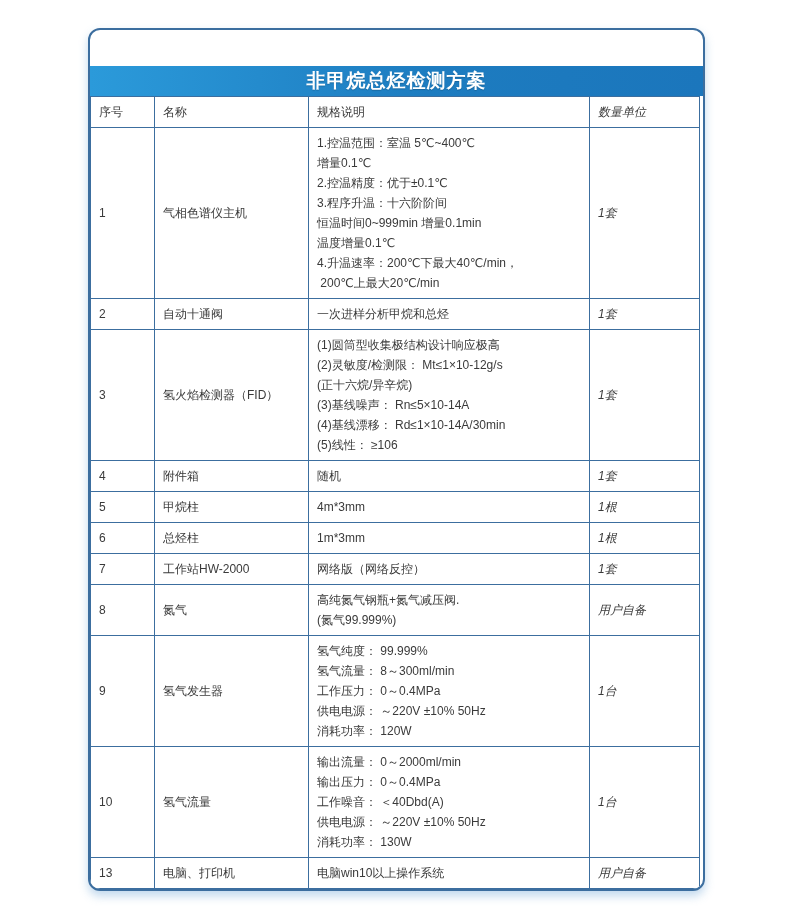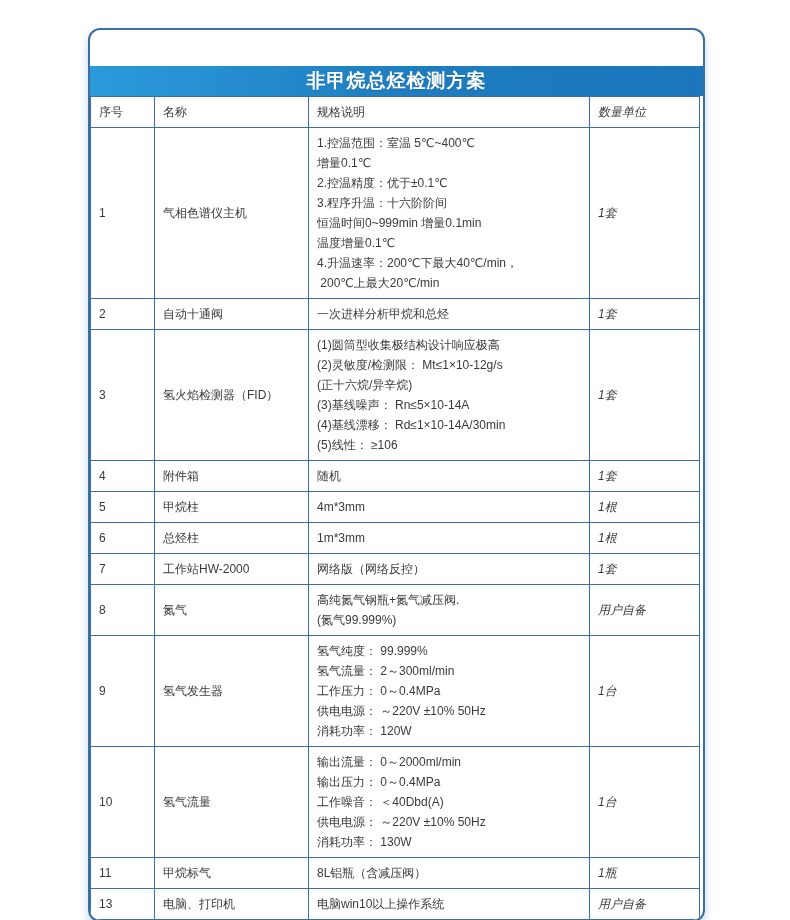--- a/index.html
+++ b/index.html
@@ -165,46 +165,38 @@
               <div class="spec-line">高纯氮气钢瓶+氮气减压阀.</div>
               <div class="spec-line">(氮气99.999%)</div>
             </td>
             <td class="cell-qty">用户自备</td>
           </tr>
           <tr>
             <td class="cell-no">9</td>
             <td class="cell-name">氢气发生器</td>
             <td class="cell-spec">
               <div class="spec-line">氢气纯度： 99.999%</div>
-              <div class="spec-line">氢气流量： 2～300ml/min</div>
+              <div class="spec-line">氢气流量： 8～300ml/min</div>
               <div class="spec-line">工作压力： 0～0.4MPa</div>
               <div class="spec-line">供电电源： ～220V ±10% 50Hz</div>
               <div class="spec-line">消耗功率： 120W</div>
             </td>
             <td class="cell-qty">1台</td>
           </tr>
           <tr>
             <td class="cell-no">10</td>
             <td class="cell-name">氢气流量</td>
             <td class="cell-spec">
               <div class="spec-line">输出流量： 0～2000ml/min</div>
               <div class="spec-line">输出压力： 0～0.4MPa</div>
               <div class="spec-line">工作噪音： ＜40Dbd(A)</div>
               <div class="spec-line">供电电源： ～220V ±10% 50Hz</div>
               <div class="spec-line">消耗功率： 130W</div>
             </td>
             <td class="cell-qty">1台</td>
-          </tr>
-          <tr>
-            <td class="cell-no">11</td>
-            <td class="cell-name">甲烷标气</td>
-            <td class="cell-spec">
-              <div class="spec-line">8L铝瓶（含减压阀）</div>
-            </td>
-            <td class="cell-qty">1瓶</td>
           </tr>
           <tr>
             <td class="cell-no">13</td>
             <td class="cell-name">电脑、打印机</td>
             <td class="cell-spec">
               <div class="spec-line">电脑win10以上操作系统</div>
             </td>
             <td class="cell-qty">用户自备</td>
           </tr>
         </tbody>

